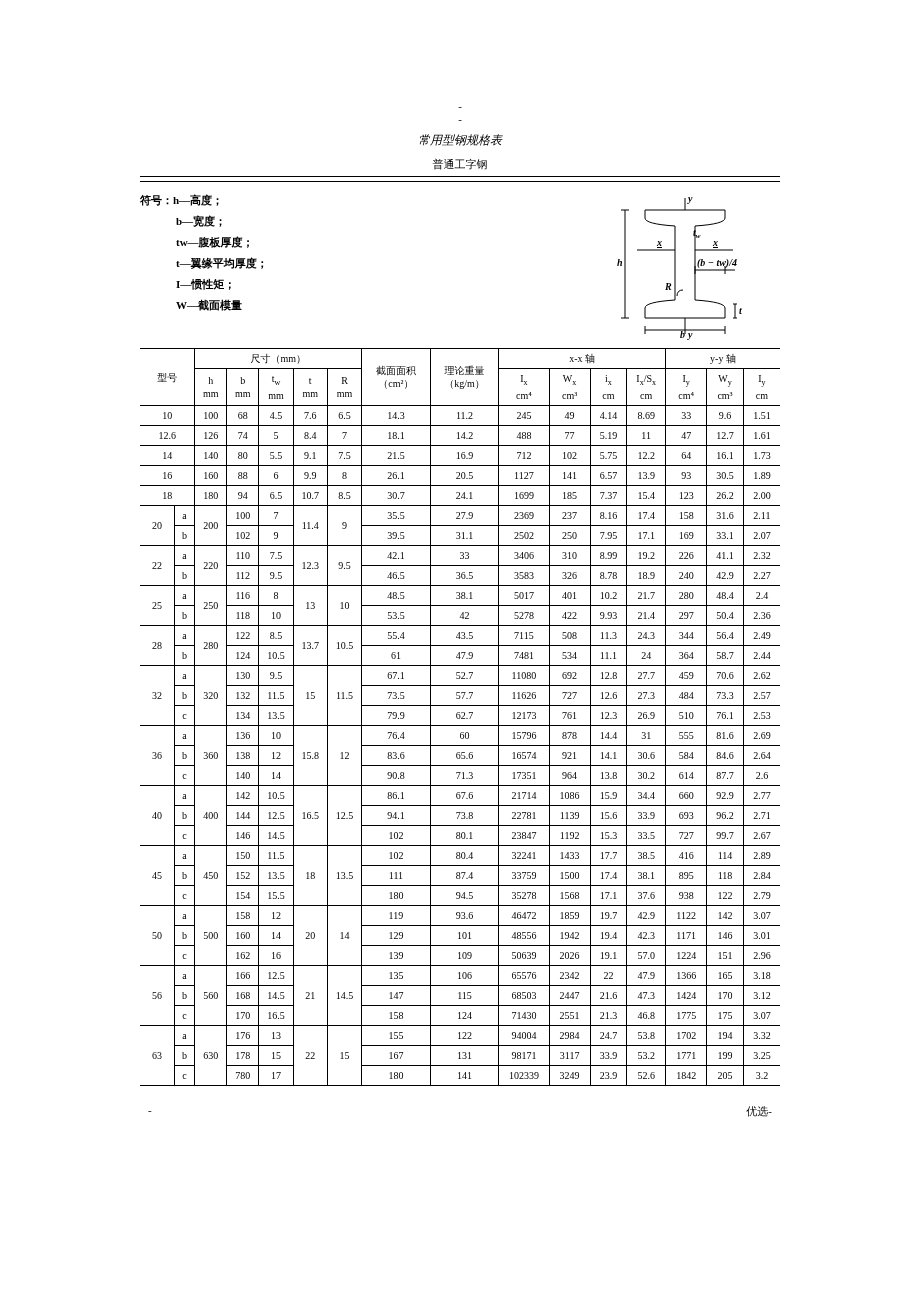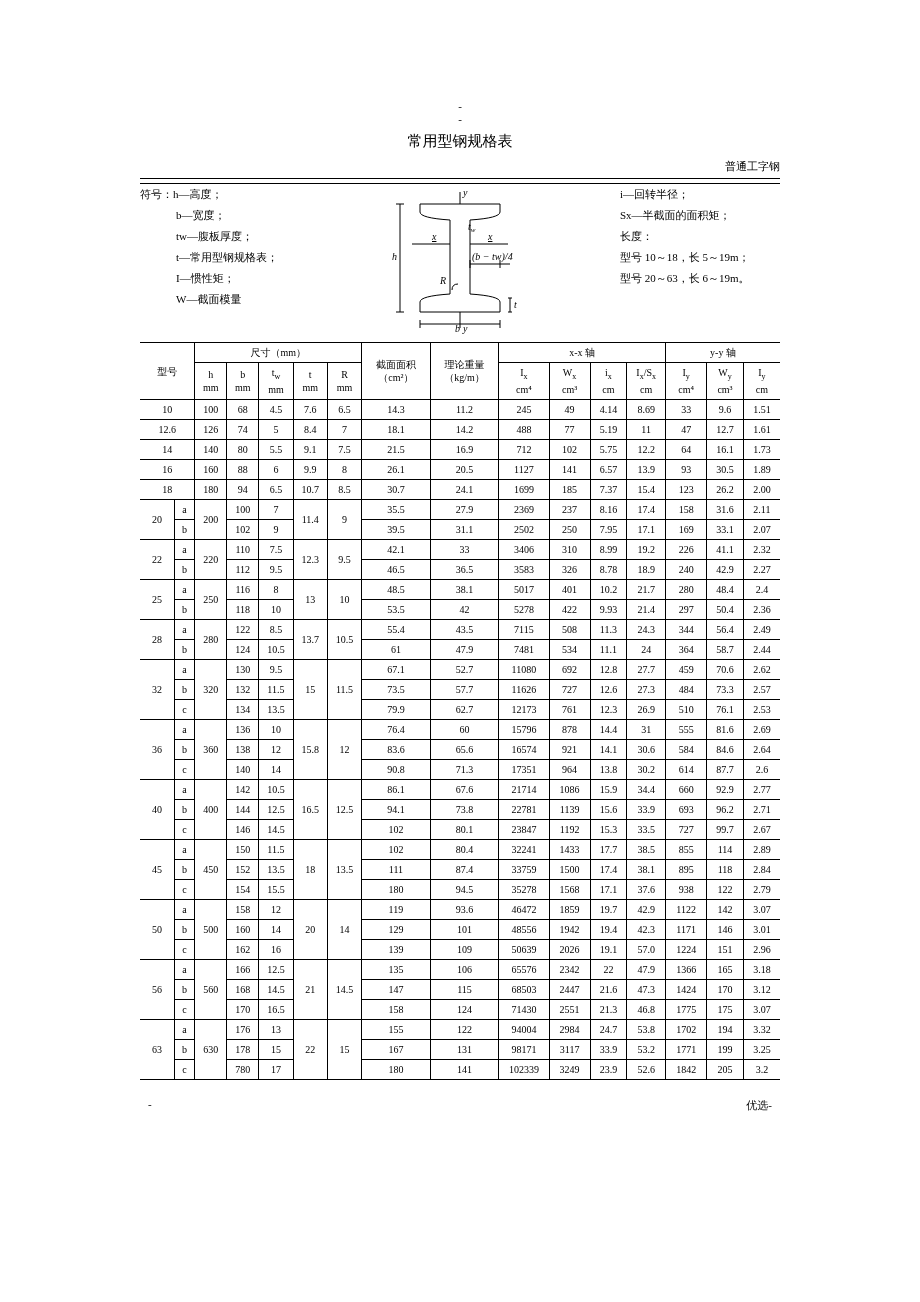--- a/index.html
+++ b/index.html
@@ -5,23 +5,23 @@
     * { box-sizing: border-box; margin: 0; padding: 0; }
     body {
       font-family: "SimSun", "宋体", serif;
       font-size: 11px;
       color: #000;
       background: #fff;
       width: 920px;
       padding: 100px 140px 40px 140px;
     }
     .dash { text-align: center; font-size: 11px; line-height: 1.2; }
-    .title { text-align: center; font-size: 15px; margin: 6px 0 8px; }
-    .subtitle { text-align: right; font-size: 11px; margin-bottom: 4px; padding-bottom: 4px; border-bottom: 1px solid #000; }
-    .top-wrap { border-top: 1px solid #000; display: flex; justify-content: space-between; align-items: flex-start; margin-bottom: 8px; }
+    .title { text-align: center; font-size: 12px; margin: 6px 0 8px; font-style: italic; }
+    .subtitle { text-align: center; font-size: 11px; margin-bottom: 4px; padding-bottom: 4px; border-bottom: 1px solid #000; }
+    .top-wrap { border-top: 1px solid #000; padding-top: 8px; display: flex; justify-content: space-between; align-items: flex-start; margin-bottom: 8px; font-weight: bold; }
     .legend-left, .legend-right { font-size: 11px; line-height: 1.9; }
     .legend-left { width: 150px; }
     .legend-right { width: 160px; }
     .legend-left .row, .legend-right .row { white-space: nowrap; }
     .legend-left .indent { padding-left: 36px; }
     .diagram { width: 200px; text-align: center; }
     .diagram svg { display: block; margin: 0 auto; }
     table { border-collapse: collapse; width: 100%; table-layout: fixed; }
     th, td {
       border-left: 1px solid #000;
@@ -46,21 +46,21 @@
 <div class="dash">-</div>
 <div class="dash">-</div>
 <div class="title">常用型钢规格表</div>
 <div class="subtitle">普通工字钢</div>
 
 <div class="top-wrap">
   <div class="legend-left">
     <div class="row"><span>符号：</span><span>h—高度；</span></div>
     <div class="row indent">b—宽度；</div>
     <div class="row indent">tw—腹板厚度；</div>
-    <div class="row indent">t—常用型钢规格表；</div>
+    <div class="row indent">t—翼缘平均厚度；</div>
     <div class="row indent">I—惯性矩；</div>
     <div class="row indent">W—截面模量</div>
   </div>
 
   <div class="diagram">
     <svg width="190" height="150" viewBox="0 0 190 150">
       <g stroke="#000" fill="none" stroke-width="1">
         <path d="M60 20 L140 20 L140 28 Q140 34 110 36 L110 110 Q140 112 140 118 L140 128 L60 128 L60 118 Q60 112 90 110 L90 36 Q60 34 60 28 Z"></path>
         <line x1="100" y1="8" x2="100" y2="20"></line>
         <line x1="100" y1="128" x2="100" y2="144"></line>
@@ -86,27 +86,20 @@
         <text x="108" y="46" font-style="italic">t<tspan font-size="7" dy="2">w</tspan></text>
         <text x="32" y="76">h</text>
         <text x="98" y="148" dx="-3">b</text>
         <text x="80" y="100">R</text>
         <text x="112" y="76">(b − tw)/4</text>
         <text x="154" y="124" font-style="italic">t</text>
       </g>
     </svg>
   </div>
 
-  <div class="legend-right">
-    <div class="row">i—回转半径；</div>
-    <div class="row">Sx—半截面的面积矩；</div>
-    <div class="row">长度：</div>
-    <div class="row">型号 10～18，长 5～19m；</div>
-    <div class="row">型号 20～63，长 6～19m。</div>
-  </div>
 </div>
 
 <table>
   <colgroup>
     <col style="width:30px">
       <col style="width:18px">
     <col style="width:28px">
       <col style="width:28px">
       <col style="width:30px">
       <col style="width:30px">
@@ -504,21 +497,21 @@
         <td>150</td>
         <td>11.5</td>
         <td rowspan="3">18</td>
         <td rowspan="3">13.5</td>
         <td>102</td>
         <td>80.4</td>
         <td>32241</td>
         <td>1433</td>
         <td>17.7</td>
         <td>38.5</td>
-        <td>855</td>
+        <td>416</td>
         <td>114</td>
         <td class="noright">2.89</td>
       </tr>
       <tr>
         <td>b</td>
         <td>152</td>
         <td>13.5</td>
         <td>111</td>
         <td>87.4</td>
         <td>33759</td>

